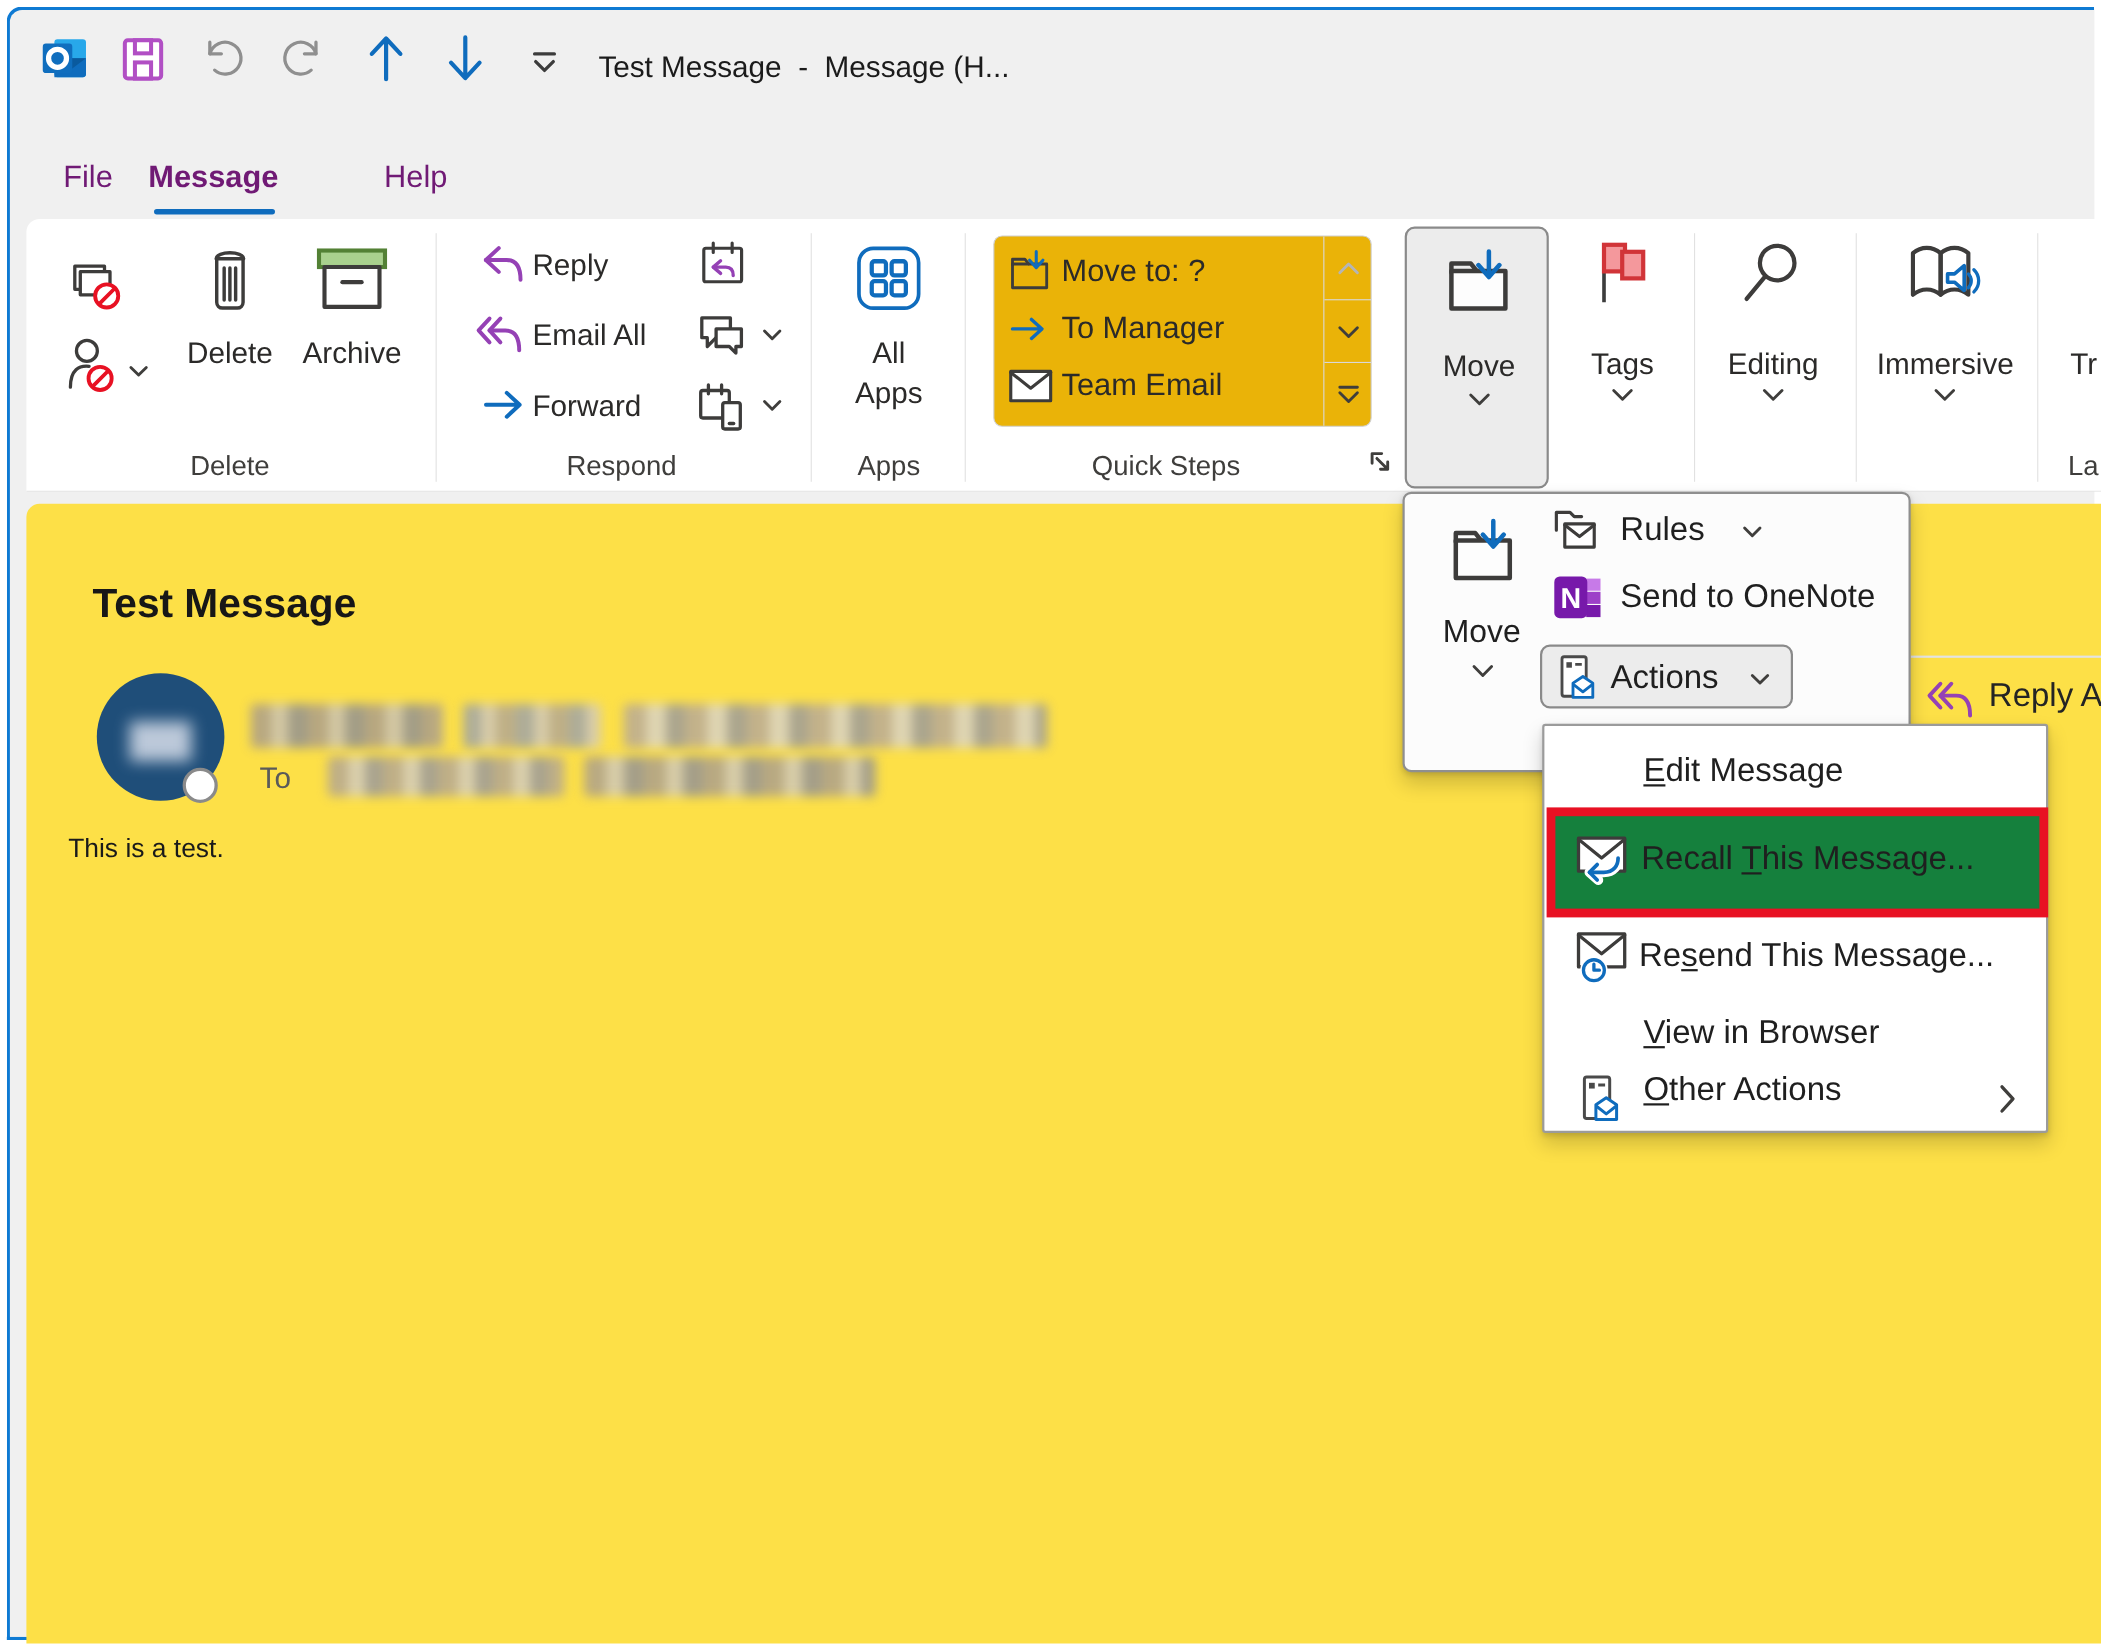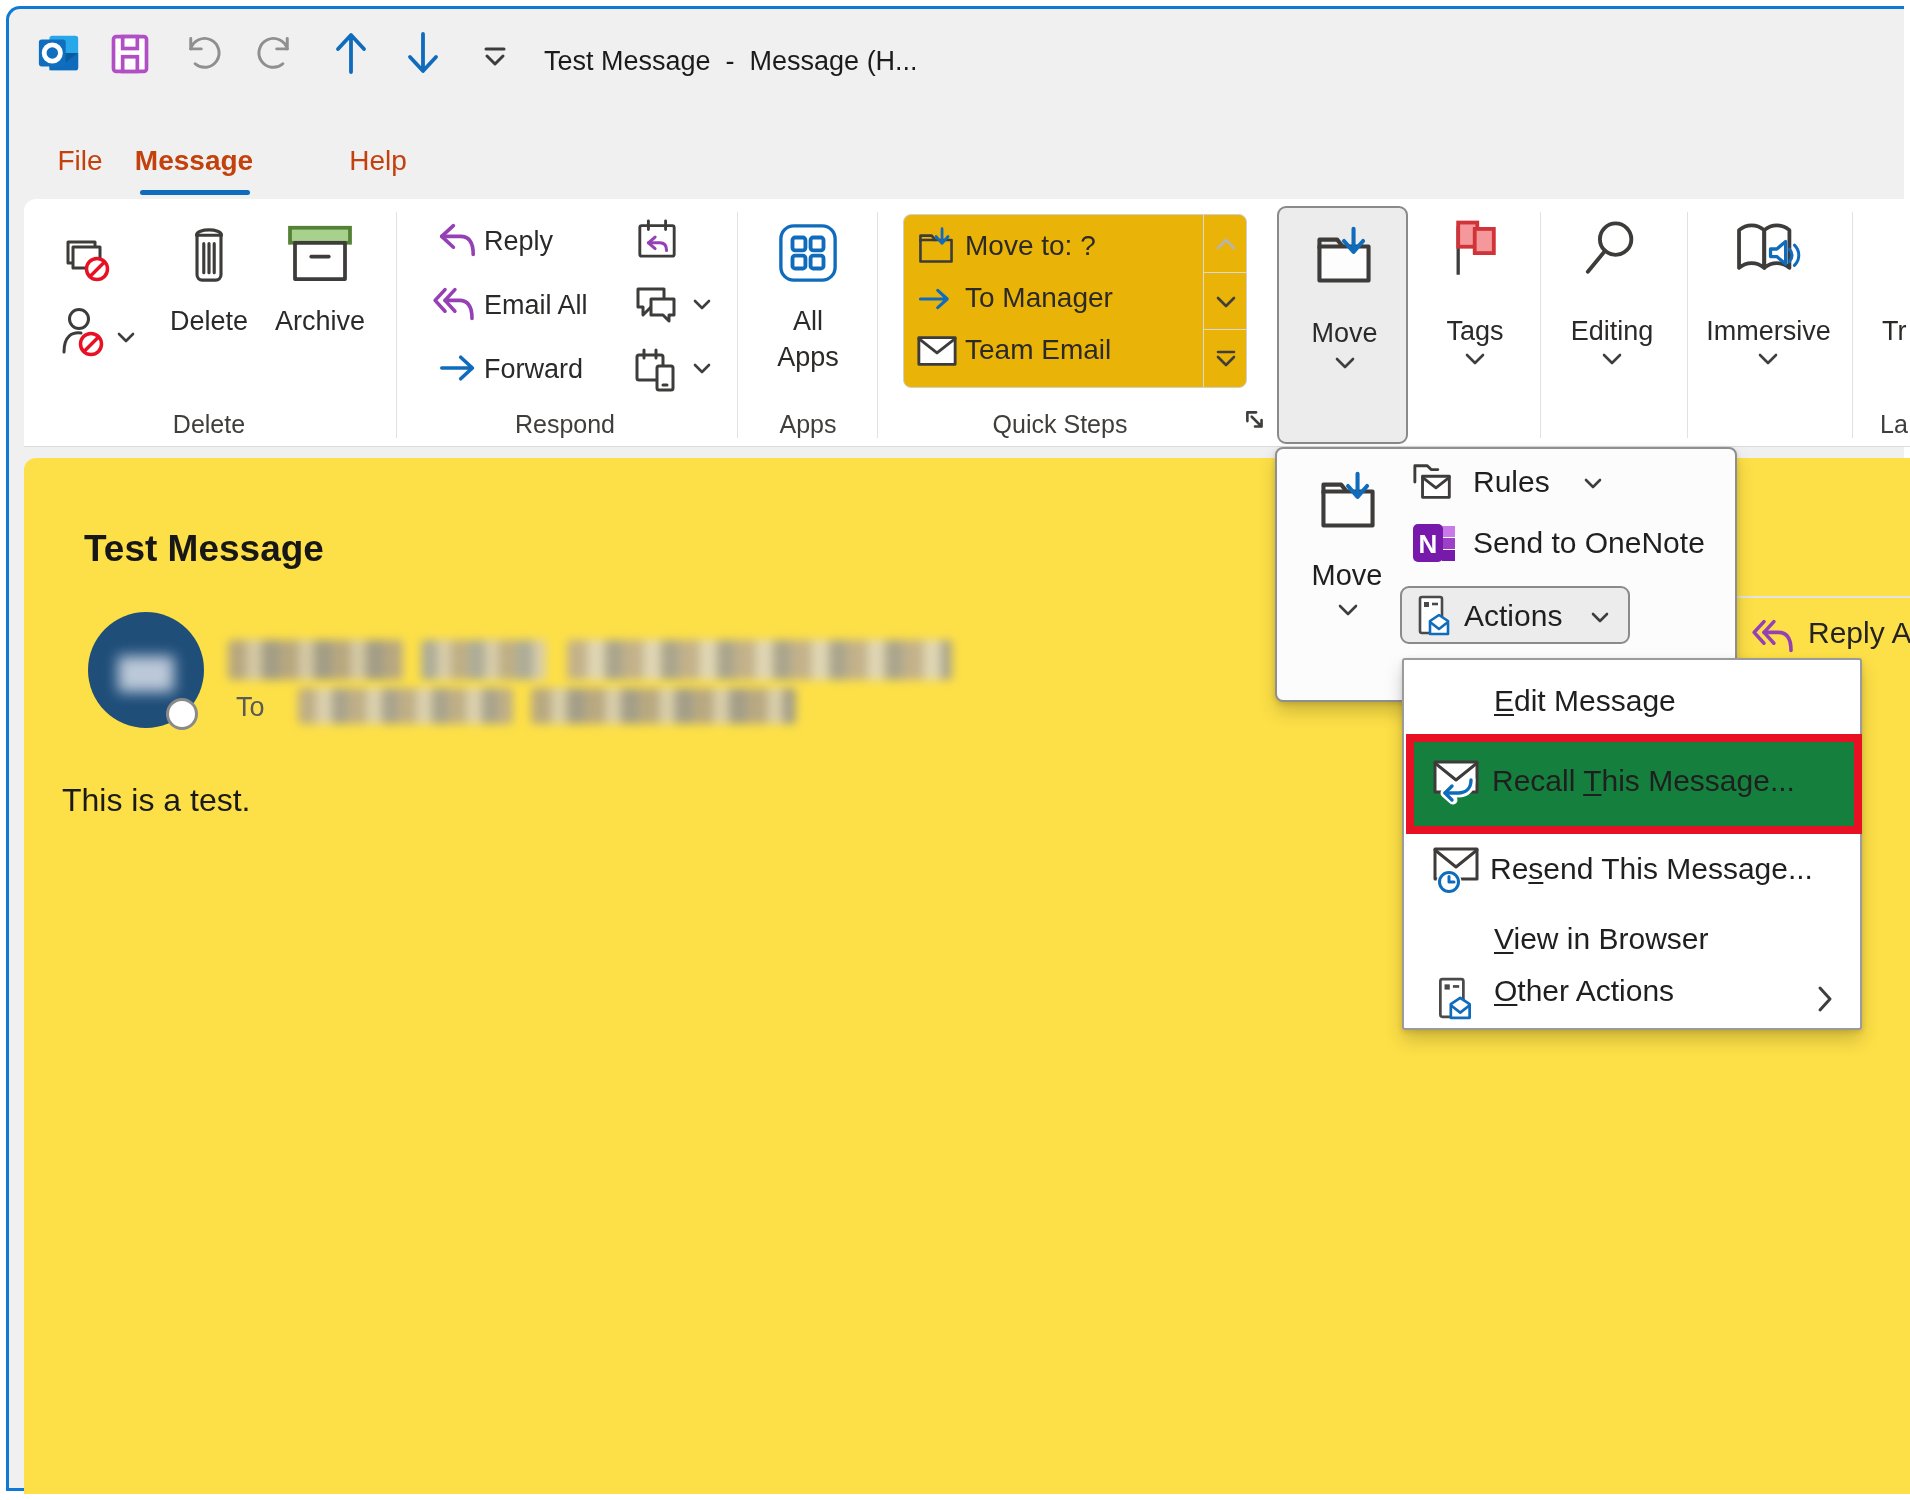--- a/index.html
+++ b/index.html
@@ -12,21 +12,21 @@
   #canvas{position:relative;width:1910px;height:1500px;overflow:hidden;
     font-family:"Liberation Sans", sans-serif;background:#fff;}
   .abs{position:absolute;}
   .window{left:6px;top:6px;width:1898px;height:1485px;background:#f0f0f0;
     border:3px solid var(--window-border);border-right:none;border-radius:14px 0 0 0;box-sizing:border-box;}
   .titlebar-text{font-size:27px;color:#1b1b1b;white-space:pre;line-height:50px;}
   .searchbox{background:#fcfcfc;border:1px solid #d6d6d6;border-bottom-color:#c3c3c3;border-radius:8px;}
   .searchbox input{position:absolute;left:110px;top:14px;width:480px;height:44px;border:none;outline:none;
     background:transparent;font-size:28px;color:#444;font-family:"Liberation Sans",sans-serif;}
   .searchbox input::placeholder{color:#4f4f4f;opacity:1;}
-  .menu-item{font-size:28px;color:#c2410c;text-align:center;line-height:46px;}
+  .menu-item{font-size:28px;color:#701a75;text-align:center;line-height:46px;}
   .menu-item.active{font-weight:600;}
   .menu-underline{background:var(--accent);border-radius:3px;}
   .ribbon{background:#fff;border-radius:12px 0 0 0;border-bottom:1px solid #dcdcdc;box-sizing:border-box;}
   .content-panel{background:#fde047;border-radius:12px 0 0 0;}
   .rb-label{font-size:27px;color:#2b2a29;}
   .rb-label-c{font-size:27px;color:#2b2a29;text-align:center;}
   .grp-label{font-size:25px;color:#3f3e3c;text-align:center;}
   .vsep{width:1px;background:#e1e1e1;}
   .gallery{background:#eab308;border:1px solid #d0d0d0;border-radius:8px;box-sizing:border-box;}
   .gal-item-label{font-size:28px;color:#2b2a29;}
@@ -319,21 +319,21 @@
       <span class="blurseg" style="width:125px;margin-left:14px;background:repeating-linear-gradient(90deg,#9aa0ad 0 16px,#cfc8c2 16px 30px,#b0a496 30px 48px);"></span>
       <span class="blurseg" style="width:385px;margin-left:16px;background:repeating-linear-gradient(90deg,#b5a79b 0 20px,#d8d3cd 20px 38px,#97979f 38px 56px);"></span>
     </div>
 
     <div class="abs" style="left:212px;top:234px;width:46px;height:34px;font-size:27px;color:#5a5a5a;">To</div>
     <div class="abs" style="left:274px;top:230px;width:520px;height:36px;">
       <span class="blurseg" style="width:215px;background:repeating-linear-gradient(90deg,#b0a396 0 18px,#d3cdc6 18px 34px,#9595a0 34px 50px);"></span>
       <span class="blurseg" style="width:265px;margin-left:14px;background:repeating-linear-gradient(90deg,#a89c90 0 20px,#cfc9c1 20px 36px,#8f8f99 36px 54px);"></span>
     </div>
 
-    <div class="abs" style="left:38px;top:324px;width:500px;height:40px;font-size:32px;color:#1a1a1a;">This is a test.</div>
+    <div class="abs" style="left:38px;top:300px;width:500px;height:40px;font-size:24px;color:#1a1a1a;">This is a test.</div>
 
     <div class="abs" style="left:1713px;top:138px;width:173px;height:2px;background:#e3e3e3;"></div>
     <svg class="abs" style="left:1726px;top:160px;" width="46" height="36" viewBox="0 0 48 40">
       <path class="sp" d="M14 4 L3 16 L14 28"></path>
       <path class="sp" d="M25 4 L14 16 L25 28"></path>
       <path class="sp" d="M14 16 H30 C40 16 44 24 44 36"></path>
     </svg>
     <div class="abs" style="left:1784px;top:158px;width:102px;height:40px;font-size:30px;color:#242424;overflow:hidden;white-space:nowrap;">Reply A</div>
   </div>
 

